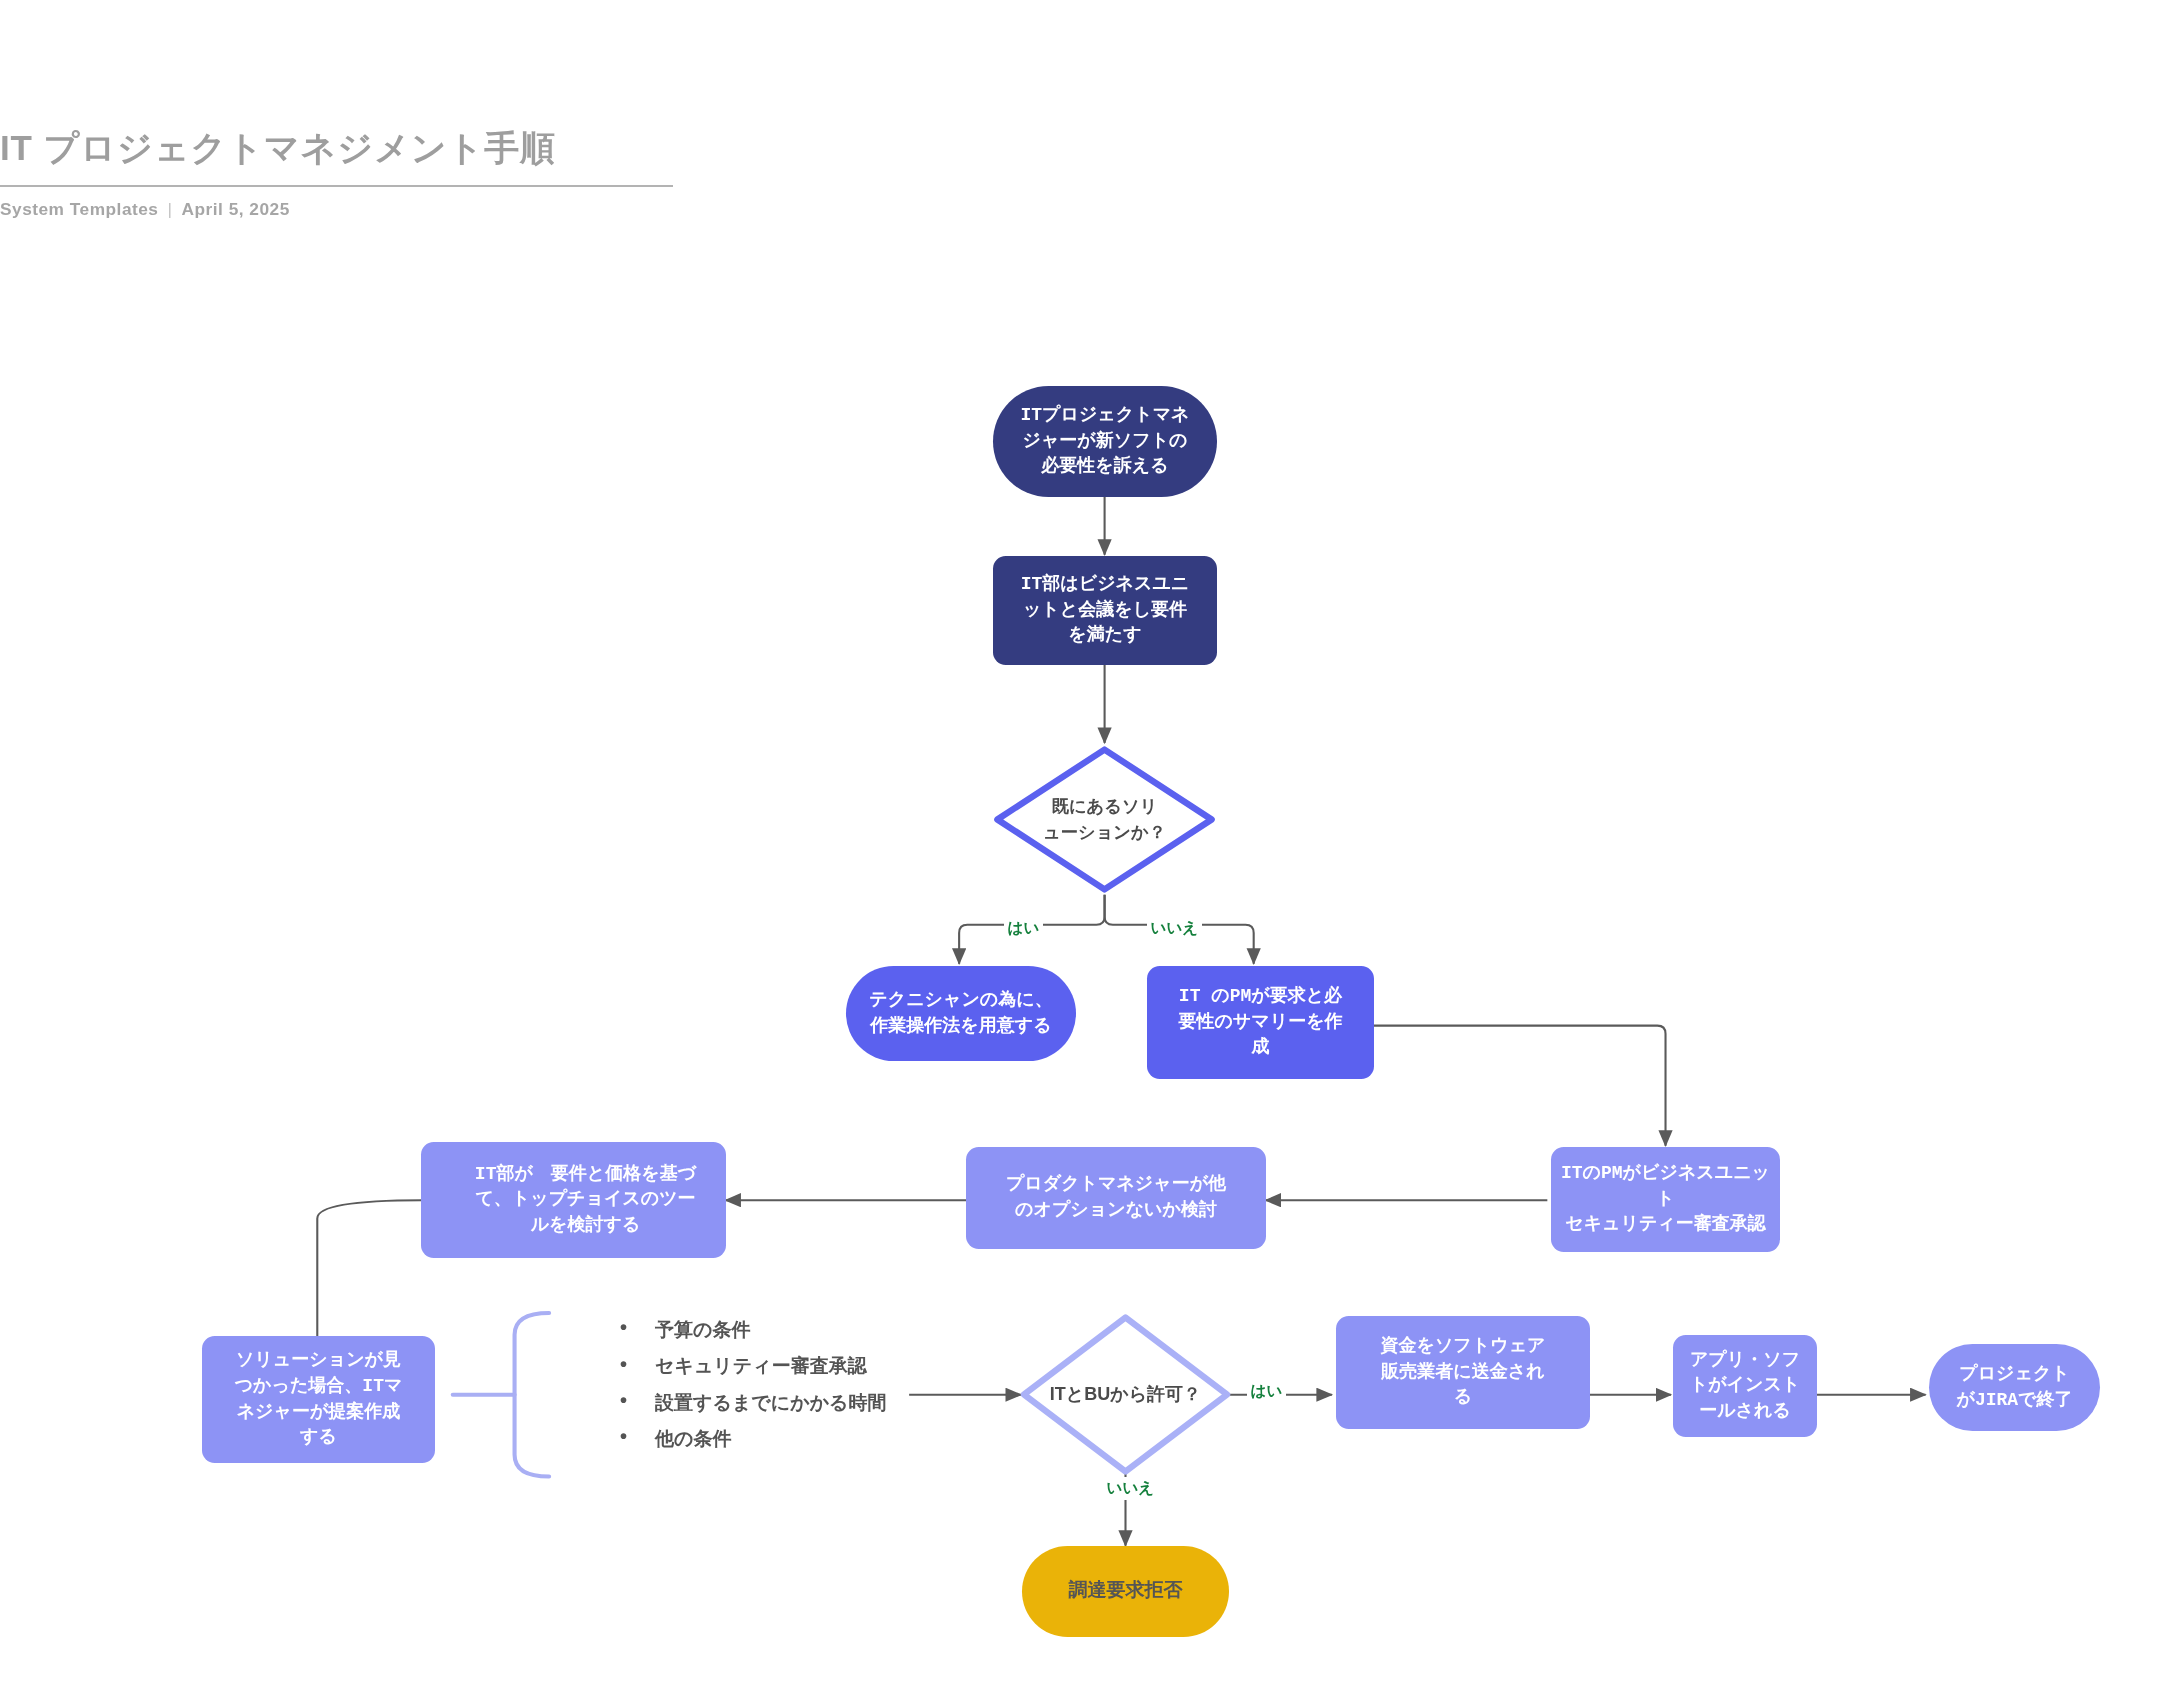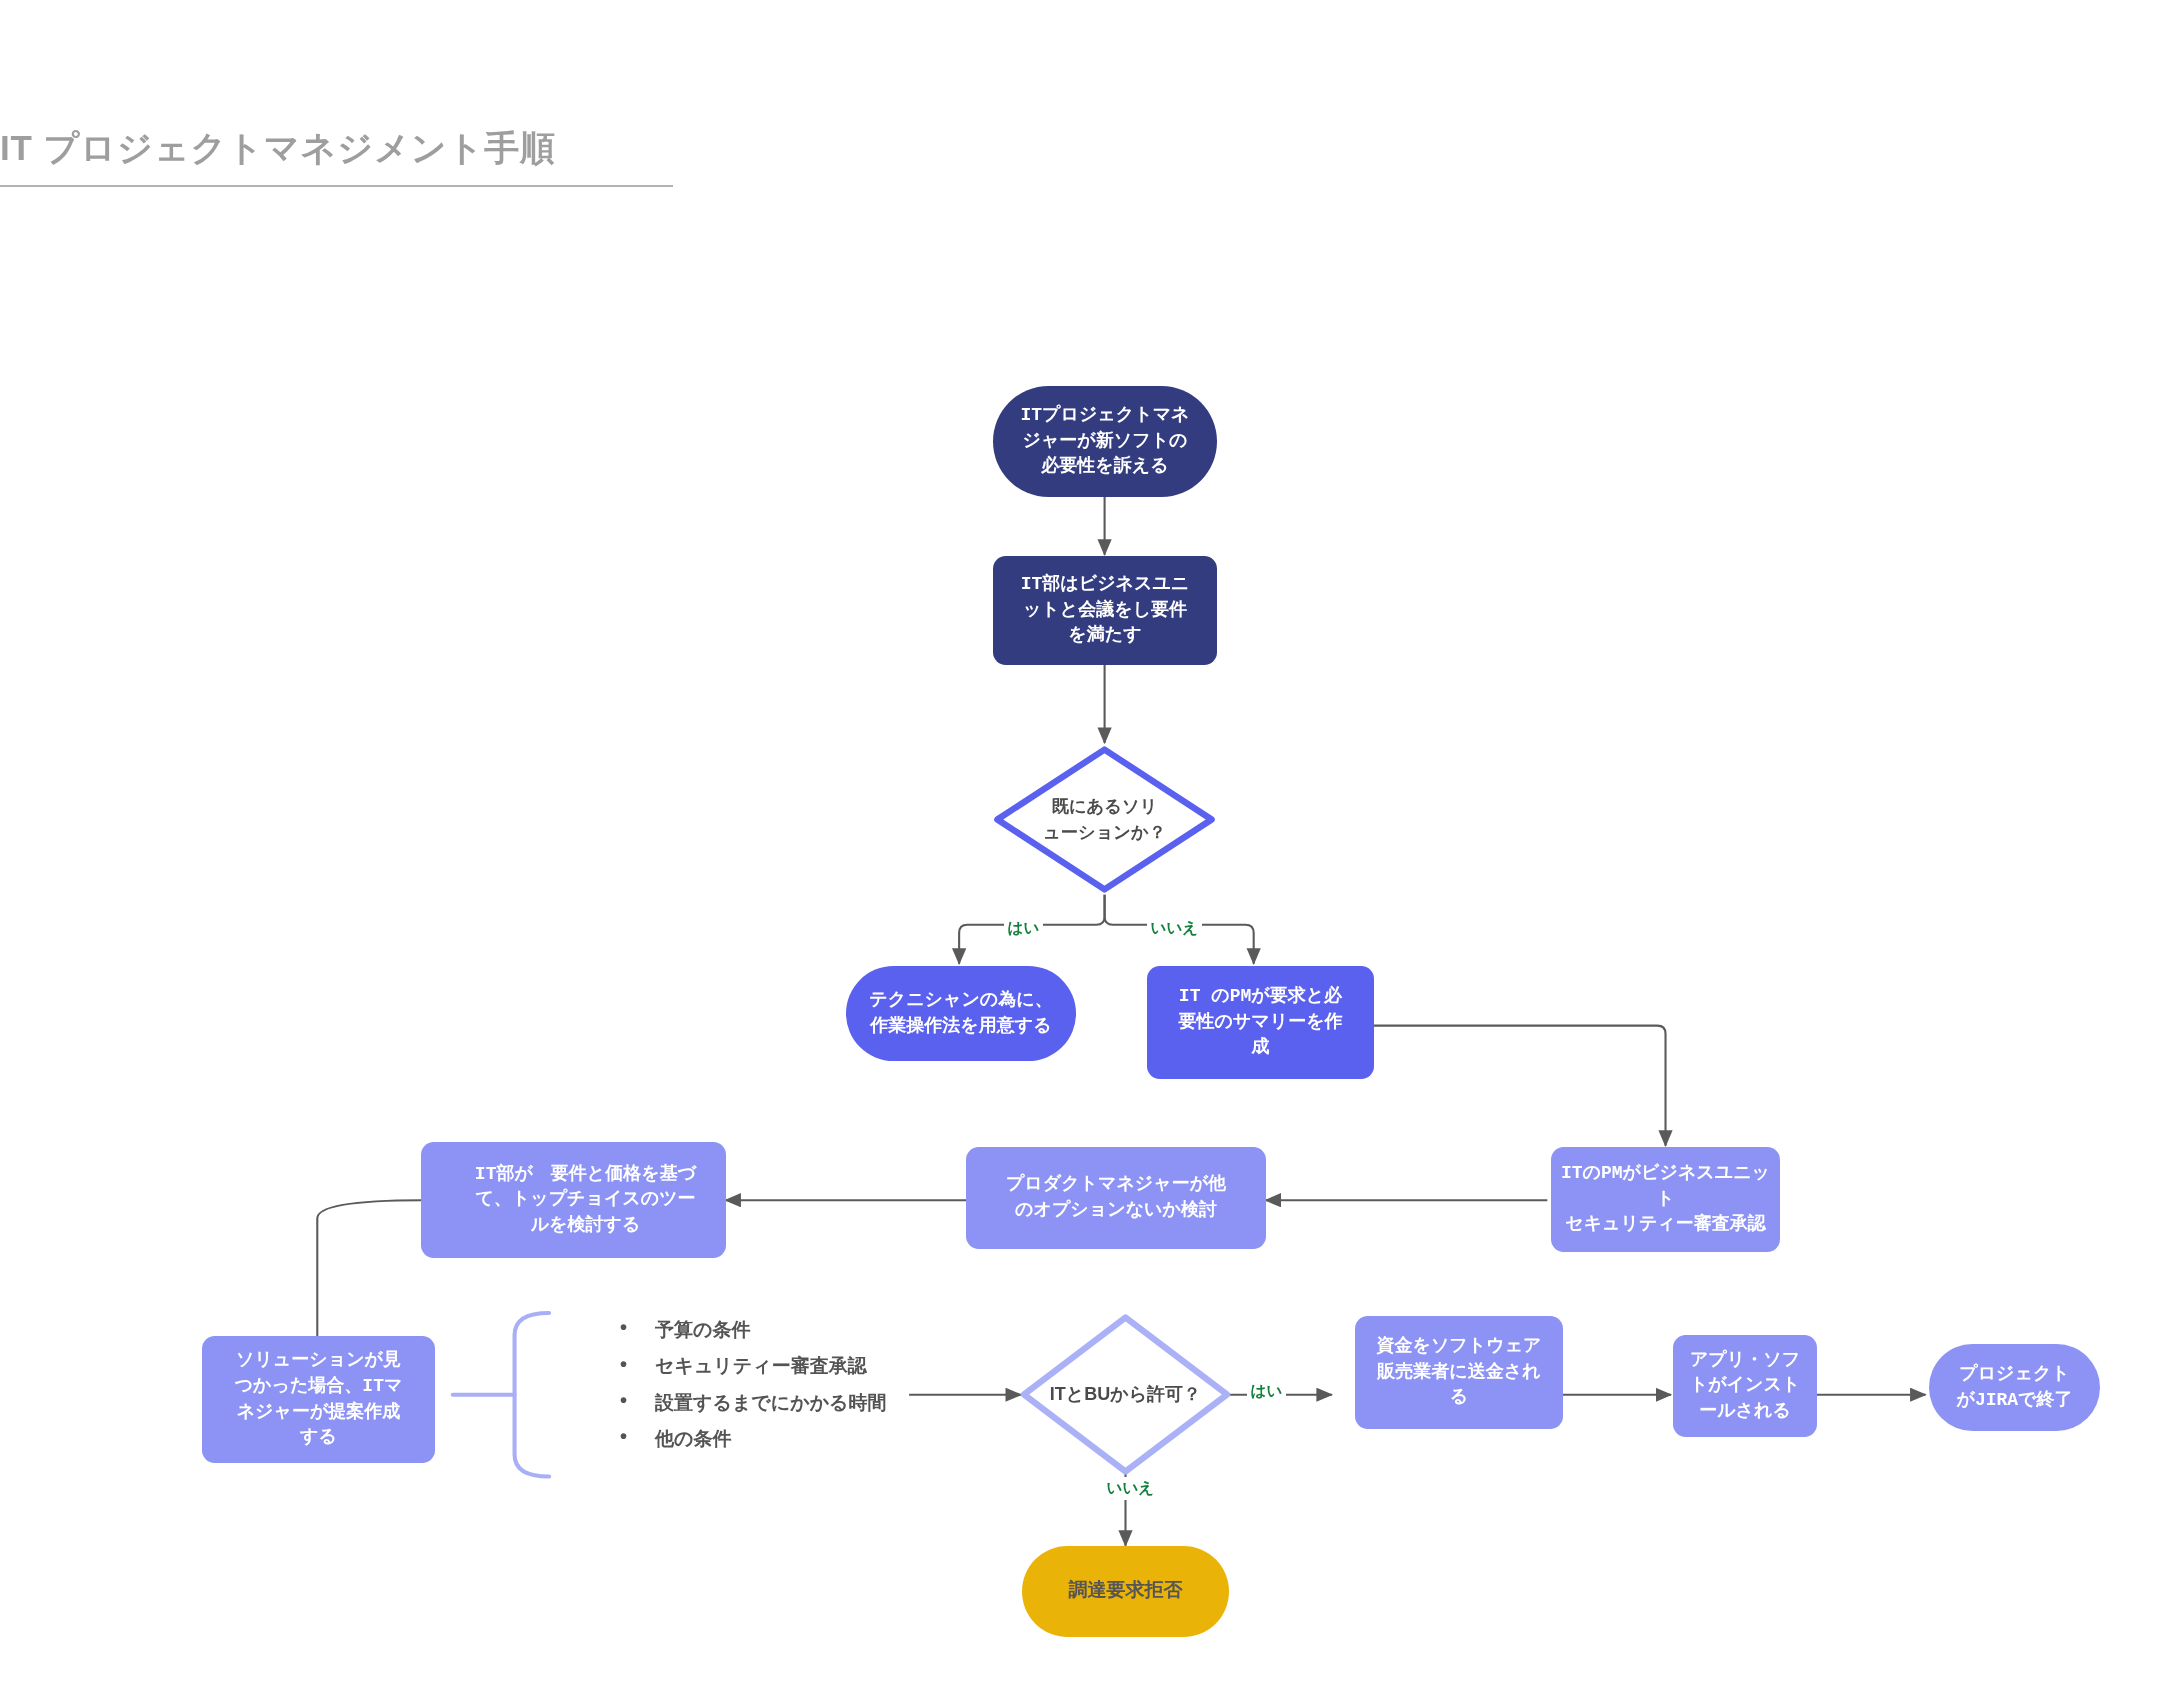--- a/index.html
+++ b/index.html
@@ -161,20 +161,23 @@
     top: -2.7px;
     font-size: 20px;
     color: #545454;
   }
 </style>
 </head>
 <body>
 
 <div id="header">
   <div id="doc-title">IT  プロジェクトマネジメント手順</div>
+  <div id="doc-subtitle">
+    <span>System Templates</span><span class="sep">|</span><span>April 5, 2025</span>
+  </div>
 </div>
 
 <div id="canvas">
 
   <svg id="edges" viewBox="0 0 2399 1874">
     <defs>
       <marker id="arrow" markerWidth="9" markerHeight="9" refX="7.4" refY="3.4" orient="auto" markerUnits="strokeWidth">
         <path d="M0,0 L8,3.4 L0,6.8 z" fill="#5a5a5a"></path>
       </marker>
     </defs>
@@ -251,21 +254,21 @@
 ネジャーが提案作成
 する</div>
 
   <div class="diamond" style="left:1018px; top:1312px; width:215px; height:165px;">
     <svg width="215" height="165" viewBox="0 0 236 182">
       <path d="M118 6 L230 91 L118 176 L6 91 Z" fill="#ffffff" stroke="#aab1f7" stroke-width="7" stroke-linejoin="round"></path>
     </svg>
     <div class="dlabel" style="font-size:18px;">ITとBUから許可？</div>
   </div>
 
-  <div class="node n-peri r-rect" style="left:1336px; top:1316px; width:208px; height:113px; font-size:18px;margin-left:19px;">資金をソフトウェア
+  <div class="node n-peri r-rect" style="left:1336px; top:1316px; width:254px; height:113px; font-size:18px;">資金をソフトウェア
 販売業者に送金され
 る</div>
 
   <div class="node n-peri r-rect" style="left:1673px; top:1335px; width:144px; height:102px; font-size:18px;">アプリ・ソフ
 トがインスト
 ールされる</div>
 
   <div class="node n-peri r-pill" style="left:1929px; top:1344px; width:171px; height:87px; font-size:18px;">プロジェクト
 がJIRAで終了</div>
 

